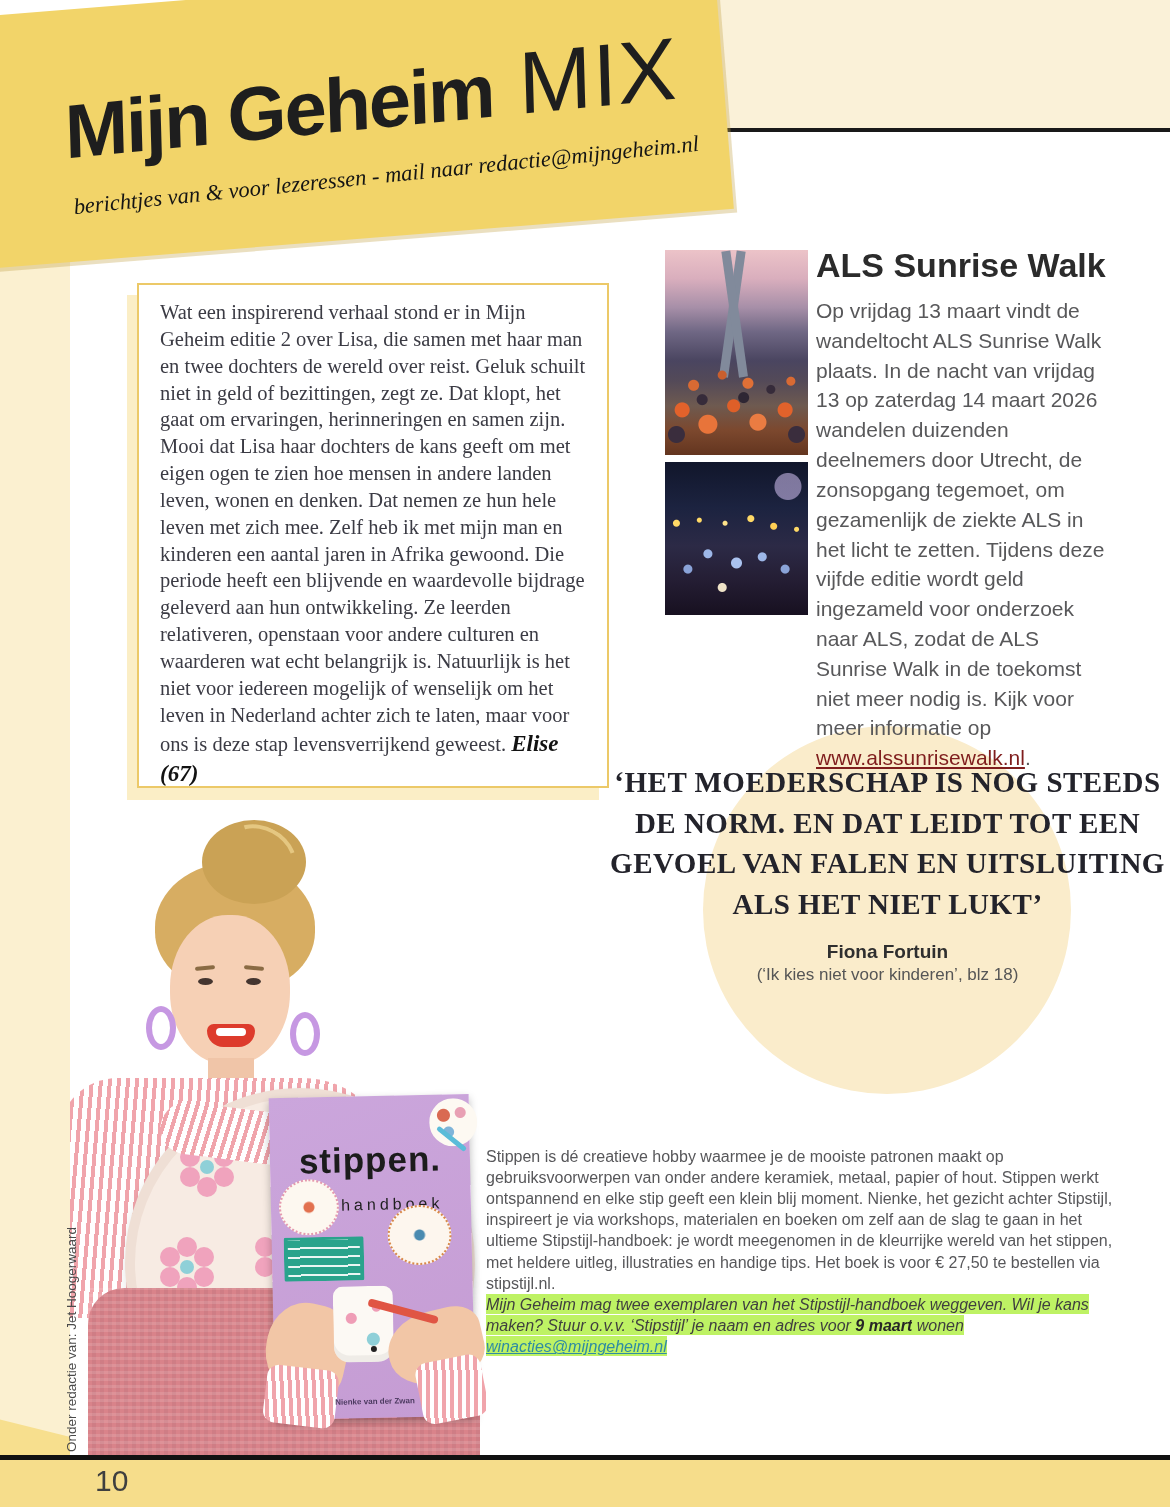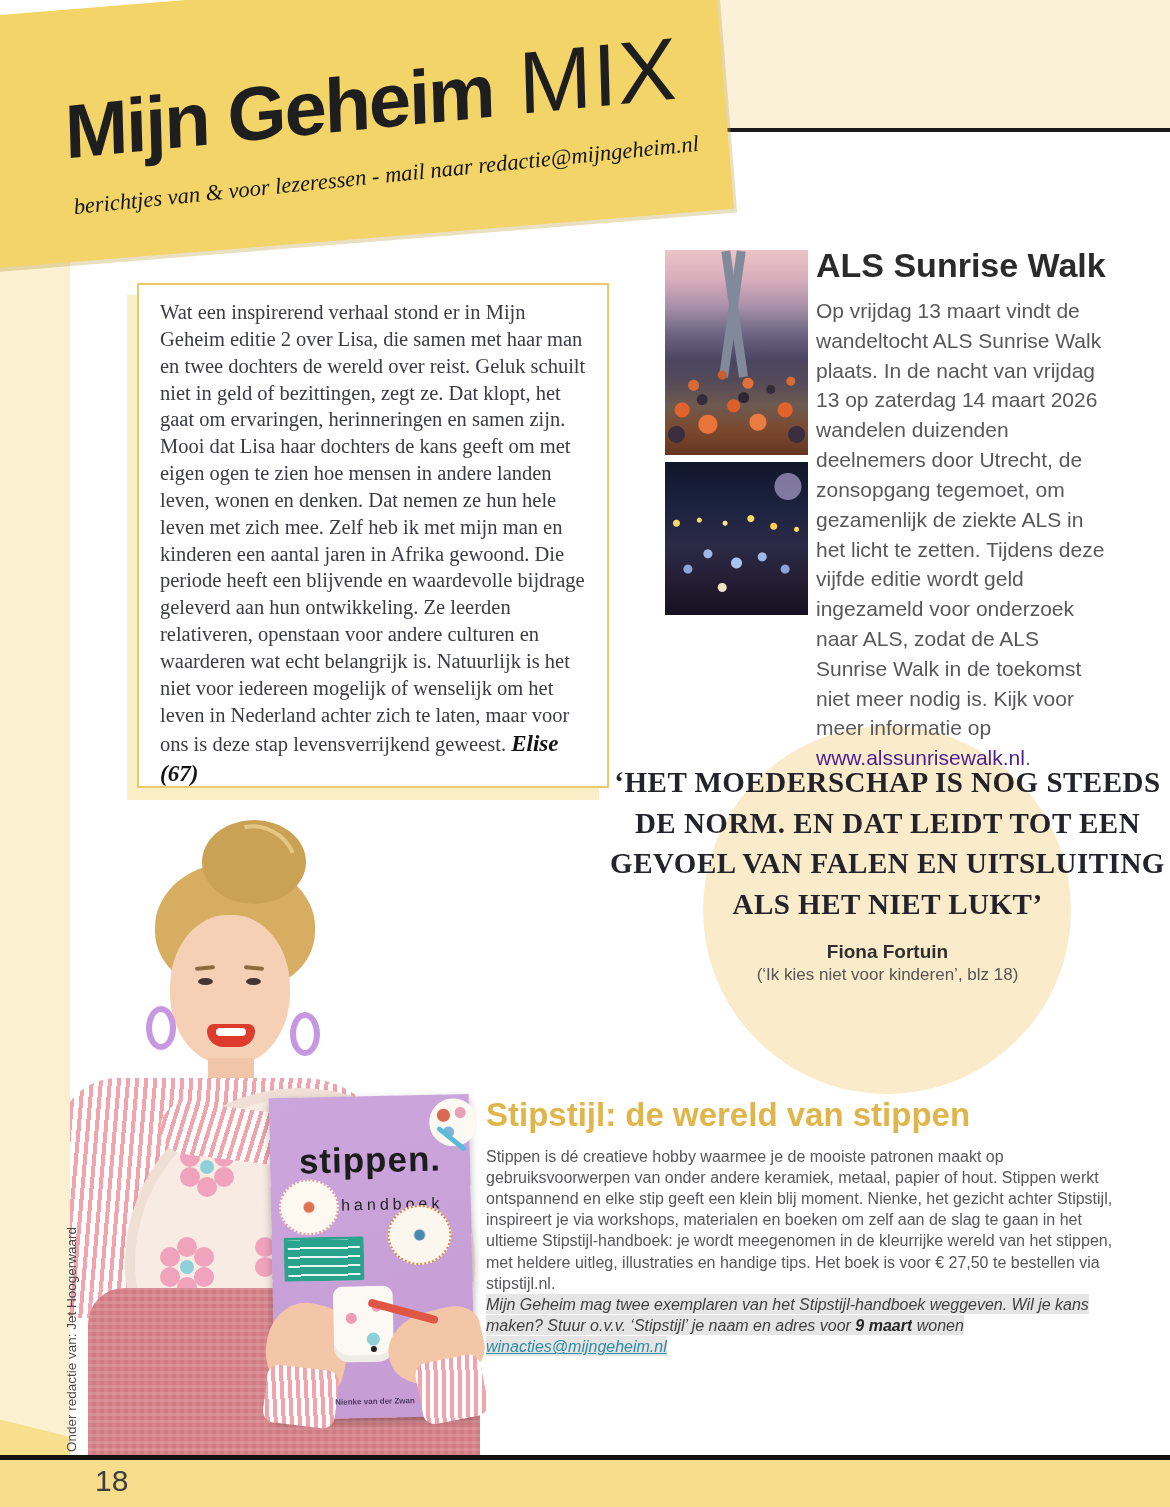--- a/index.html
+++ b/index.html
@@ -67,21 +67,21 @@
      radial-gradient(circle at 76% 42%, #ffcf54 0 3px, transparent 4px),
      radial-gradient(circle at 92% 44%, #ffd966 0 2px, transparent 3px),
      radial-gradient(circle at 30% 60%, #9db7e8 0 4px, transparent 5px),
      radial-gradient(circle at 50% 66%, #aac2ef 0 5px, transparent 6px),
      radial-gradient(circle at 68% 62%, #9db7e8 0 4px, transparent 5px),
      radial-gradient(circle at 16% 70%, #8aa3d8 0 4px, transparent 5px),
      radial-gradient(circle at 84% 70%, #8aa3d8 0 4px, transparent 5px),
      radial-gradient(circle at 40% 82%, #efe3c8 0 4px, transparent 5px);}
   .als-title{left:816px;top:246px;font-size:34px;font-weight:bold;color:#2b2b2b;z-index:2;}
   .als-body{left:816px;top:296px;width:295px;font-size:21px;line-height:1.42;color:#58585a;z-index:2;}
-  .link-blue{color:#4c1d95;cursor:pointer;}
+  .link-blue{color:#7f1d1d;text-decoration:underline;cursor:pointer;}
 
   
   .quote-circle{left:703px;top:726px;width:368px;height:368px;border-radius:50%;
         background:#faeccb;z-index:1;}
   .quote-text{left:600px;top:762px;width:575px;text-align:center;z-index:2;
         font-family:"Liberation Serif",serif;font-weight:bold;font-size:29px;
         line-height:1.4;color:#23232b;letter-spacing:.5px;}
   .quote-author{left:600px;top:941px;width:575px;text-align:center;z-index:2;
         font-size:19px;font-weight:bold;color:#2f2f2f;}
   .quote-source{left:600px;top:965px;width:575px;text-align:center;z-index:2;
@@ -159,21 +159,21 @@
         background:repeating-linear-gradient(80deg,#ffffff 0 4px,#f0a4ab 4px 8px);}
   .bk-sleeveR{right:-10px;top:264px;width:66px;height:62px;border-radius:12px;transform:rotate(-10deg);
         background:repeating-linear-gradient(100deg,#ffffff 0 4px,#f0a4ab 4px 8px);}
   .bk-dot{left:97px;top:250px;width:6px;height:6px;border-radius:50%;background:#222;}
   .bk-author{left:0;bottom:12px;width:100%;text-align:center;font-size:8px;font-weight:bold;color:#4c3a60;}
 
   
   .stip-title{left:486px;top:1096px;font-size:33px;font-weight:bold;color:#e0b64c;z-index:6;}
   .stip-body{left:486px;top:1146px;width:628px;font-size:16px;line-height:1.32;color:#57575a;z-index:6;}
   .stip-win{font-style:italic;color:#3f3f3f;}
-  .hl{background:#e5e5e5;padding:1.5px 0;box-decoration-break:clone;-webkit-box-decoration-break:clone;}
+  .hl{background:#bef264;padding:1.5px 0;box-decoration-break:clone;-webkit-box-decoration-break:clone;}
   .win-bold{font-weight:bold;color:#262626;}
   .link-teal{color:#2e8ba3;text-decoration:underline;cursor:pointer;}
 
   
   .credit{left:64px;top:1452px;transform:rotate(-90deg);transform-origin:0 0;white-space:nowrap;
         font-size:13.5px;color:#4a4a4a;z-index:2;}
   .footer-rule{left:0;top:1455px;width:1170px;height:5px;background:#111;z-index:7;}
   .footer{left:0;top:1460px;width:1170px;height:47px;background:#f6dd8b;z-index:7;}
   .page-number{left:95px;top:1464px;font-size:30px;color:#3f3f3f;z-index:8;}
 </style>
@@ -253,24 +253,23 @@
     <div class="bk-handL"></div>
     <div class="bk-cup"></div>
     <div class="bk-handR"></div>
     <div class="bk-pen"></div>
     <div class="bk-sleeveL"></div>
     <div class="bk-sleeveR"></div>
     <div class="bk-dot"></div>
     <div class="bk-author">Nienke van der Zwan</div>
   </div>
 
-  <div class="abs stip-title">Stipstijl: de wereld van stippen</div>
   <div class="abs stip-body">
     <span>Stippen is dé creatieve hobby waarmee je de mooiste patronen maakt op gebruiksvoorwerpen van onder andere keramiek, metaal, papier of hout. Stippen werkt ontspannend en elke stip geeft een klein blij moment. Nienke, het gezicht achter Stipstijl, inspireert je via workshops, materialen en boeken om zelf aan de slag te gaan in het ultieme Stipstijl-handboek: je wordt meegenomen in de kleurrijke wereld van het stippen, met heldere uitleg, illustraties en handige tips. Het boek is voor € 27,50 te bestellen via stipstijl.nl.</span><br>
     <span class="stip-win"><span class="hl">Mijn Geheim mag twee exemplaren van het Stipstijl-handboek weggeven. Wil je kans maken? Stuur o.v.v. ‘Stipstijl’ je naam en adres voor </span><span class="hl win-bold">9 maart</span><span class="hl"> wonen </span><span class="hl link-teal">winacties@mijngeheim.nl</span></span>
   </div>
 
   <div class="abs credit">Onder redactie van: Jet Hoogerwaard</div>
   <div class="abs footer-rule"></div>
   <div class="abs footer"></div>
-  <div class="abs page-number">18</div>
+  <div class="abs page-number">10</div>
 
 </div>
 
 </body></html>

